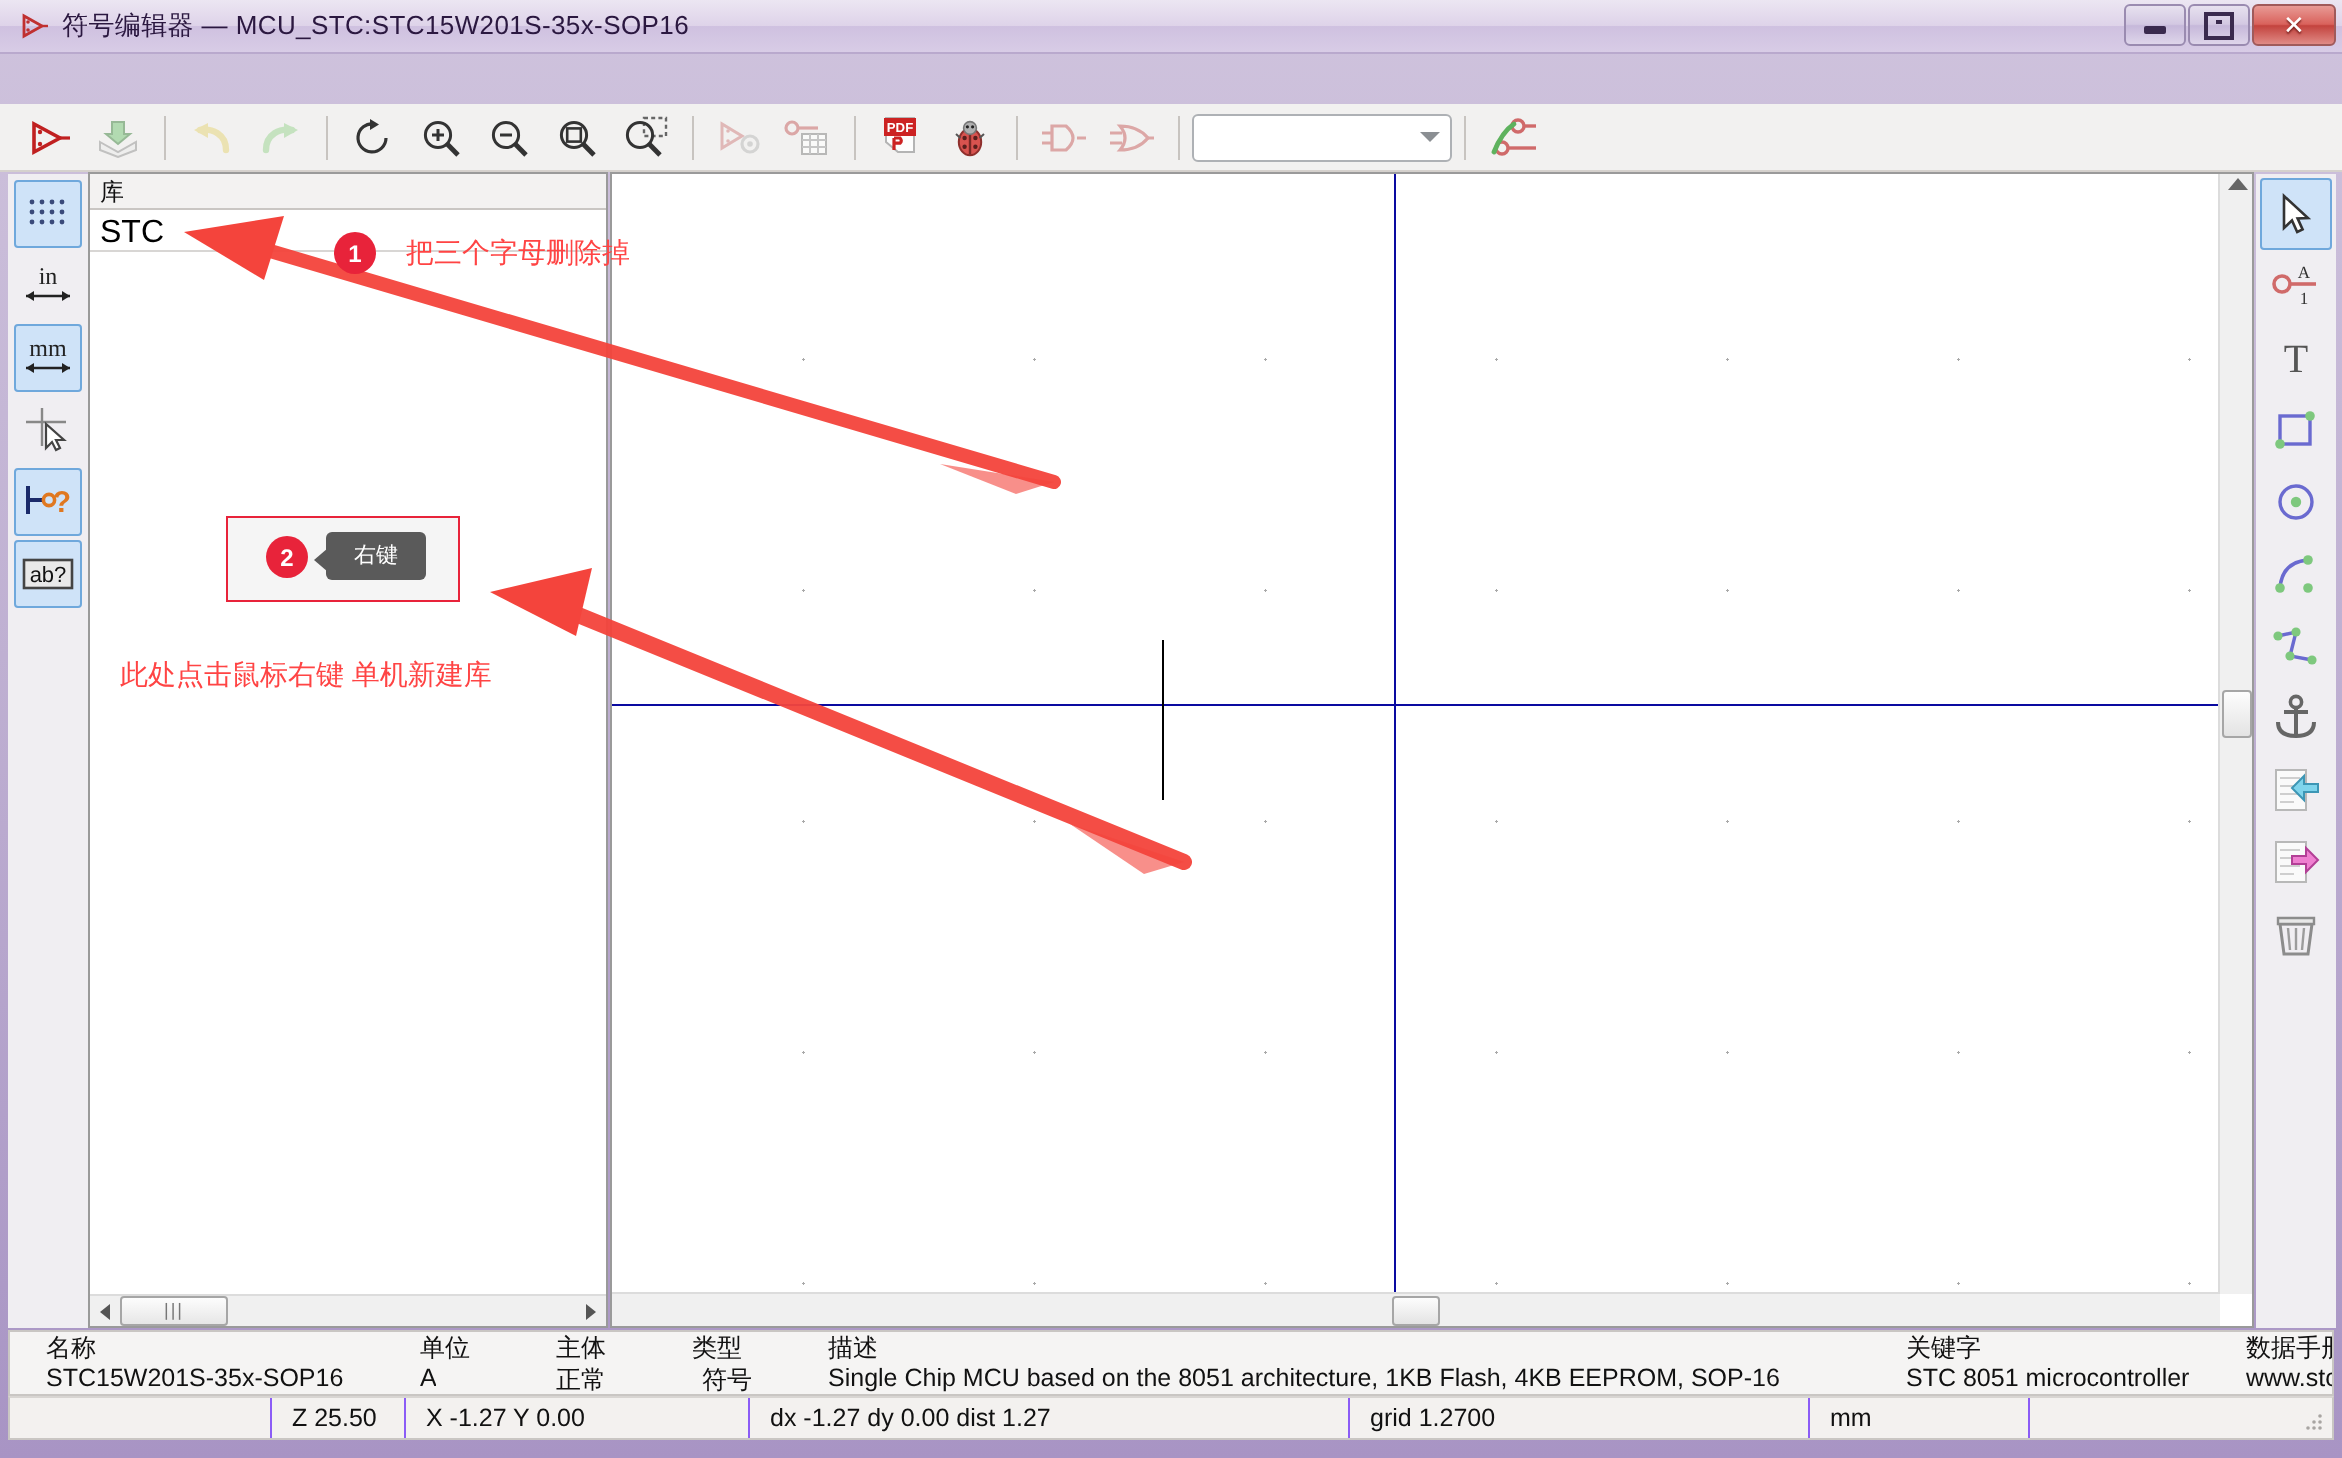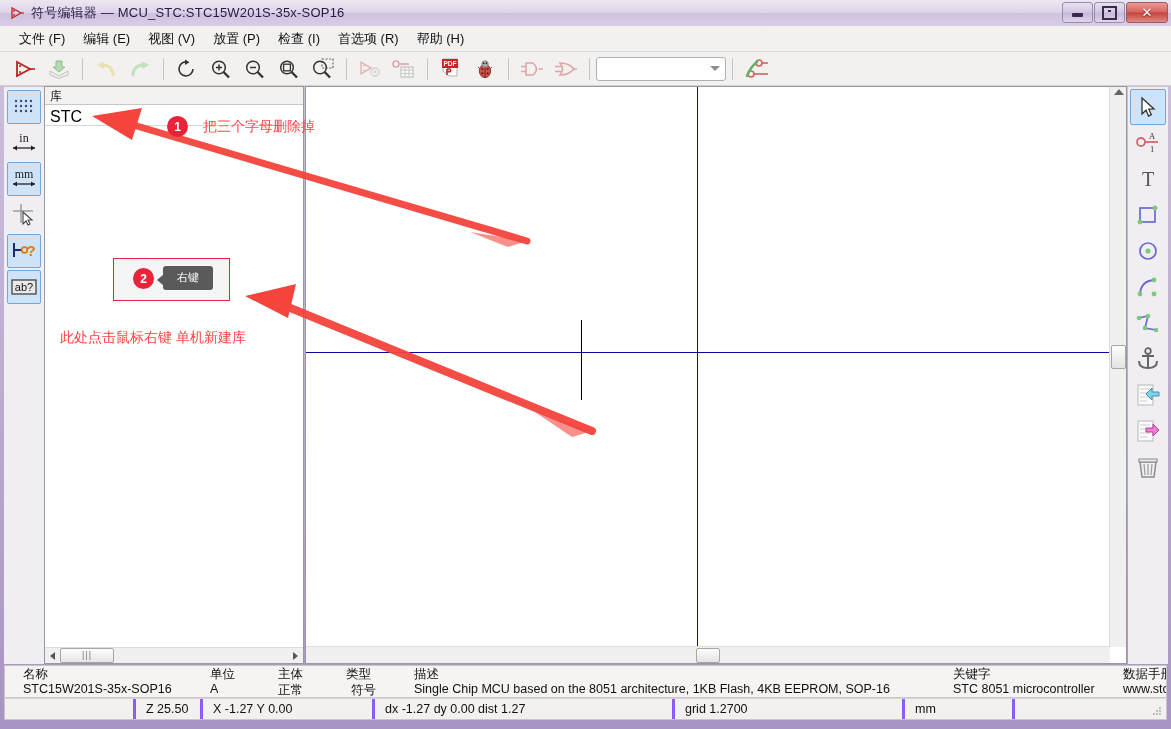--- a/index.html
+++ b/index.html
@@ -96,21 +96,21 @@
     background:#f5f4f3;border:1px solid #c9c6c3;box-sizing:border-box;overflow:hidden;}
   .info-row{position:absolute;left:0;width:2000px;height:16px;font-size:12.5px;white-space:nowrap;}
   .info-row.head{top:0;color:#111;}
   .info-row.val{top:16px;color:#111;}
   .ic{position:absolute;overflow:hidden;}
 
   
   .statusbar{position:absolute;left:4px;top:698px;width:1163px;height:22px;
     background:#f3f1ef;border:1px solid #c9c6c3;border-top:1px solid #d8d5d2;box-sizing:border-box;display:flex;align-items:center;}
   .sb-cell{height:20px;display:flex;align-items:center;padding-left:10px;font-size:12.5px;
-    border-right:3px solid #8b5cf6;box-sizing:border-box;color:#111;}
+    border-right:1px solid #8b5cf6;box-sizing:border-box;color:#111;}
   .sb-grip{position:absolute;right:3px;bottom:2px;width:12px;height:12px;}
 
   
   .ann-text{position:absolute;color:#ff4444;font-size:14px;white-space:nowrap;}
   .ann-num{position:absolute;width:21px;height:21px;border-radius:50%;background:#e8233a;
     color:#fff;font-size:12px;font-weight:bold;display:flex;align-items:center;justify-content:center;}
   .ann-box{position:absolute;border:1px solid #e8233a;background:#f5f5f5;box-sizing:border-box;}
   .tooltip{position:absolute;background:#5a5a5a;color:#fff;font-size:11px;
     padding:4px 14px 5px 14px;border-radius:3px;white-space:nowrap;}
   .tooltip:before{content:"";position:absolute;left:-6px;top:8px;
@@ -140,29 +140,20 @@
           <div class="wglyph-max">
             <i></i>
           </div>
         </div>
       <div class="wbtn close">
           <span class="wglyph-x">✕</span>
         </div>
     </div>
   </div>
 
-  <div class="menubar">
-    <div class="menu-item">文件 (F)</div>
-    <div class="menu-item">编辑 (E)</div>
-    <div class="menu-item">视图 (V)</div>
-    <div class="menu-item">放置 (P)</div>
-    <div class="menu-item">检查 (I)</div>
-    <div class="menu-item">首选项 (R)</div>
-    <div class="menu-item">帮助 (H)</div>
-  </div>
 
   <div class="toolbar">
 
     <div class="tbtn">
       <svg width="24" height="20" viewBox="0 0 24 20">
         <path d="M4 3 L4 17 L17 10 Z" fill="none" stroke="#c02020" stroke-width="1.8"></path>
         <circle cx="7" cy="7" r="1.1" fill="#c02020"></circle>
           <circle cx="7" cy="13" r="1.1" fill="#c02020"></circle>
         <line x1="17" y1="10" x2="22" y2="10" stroke="#c02020" stroke-width="1.6"></line>
       </svg>

